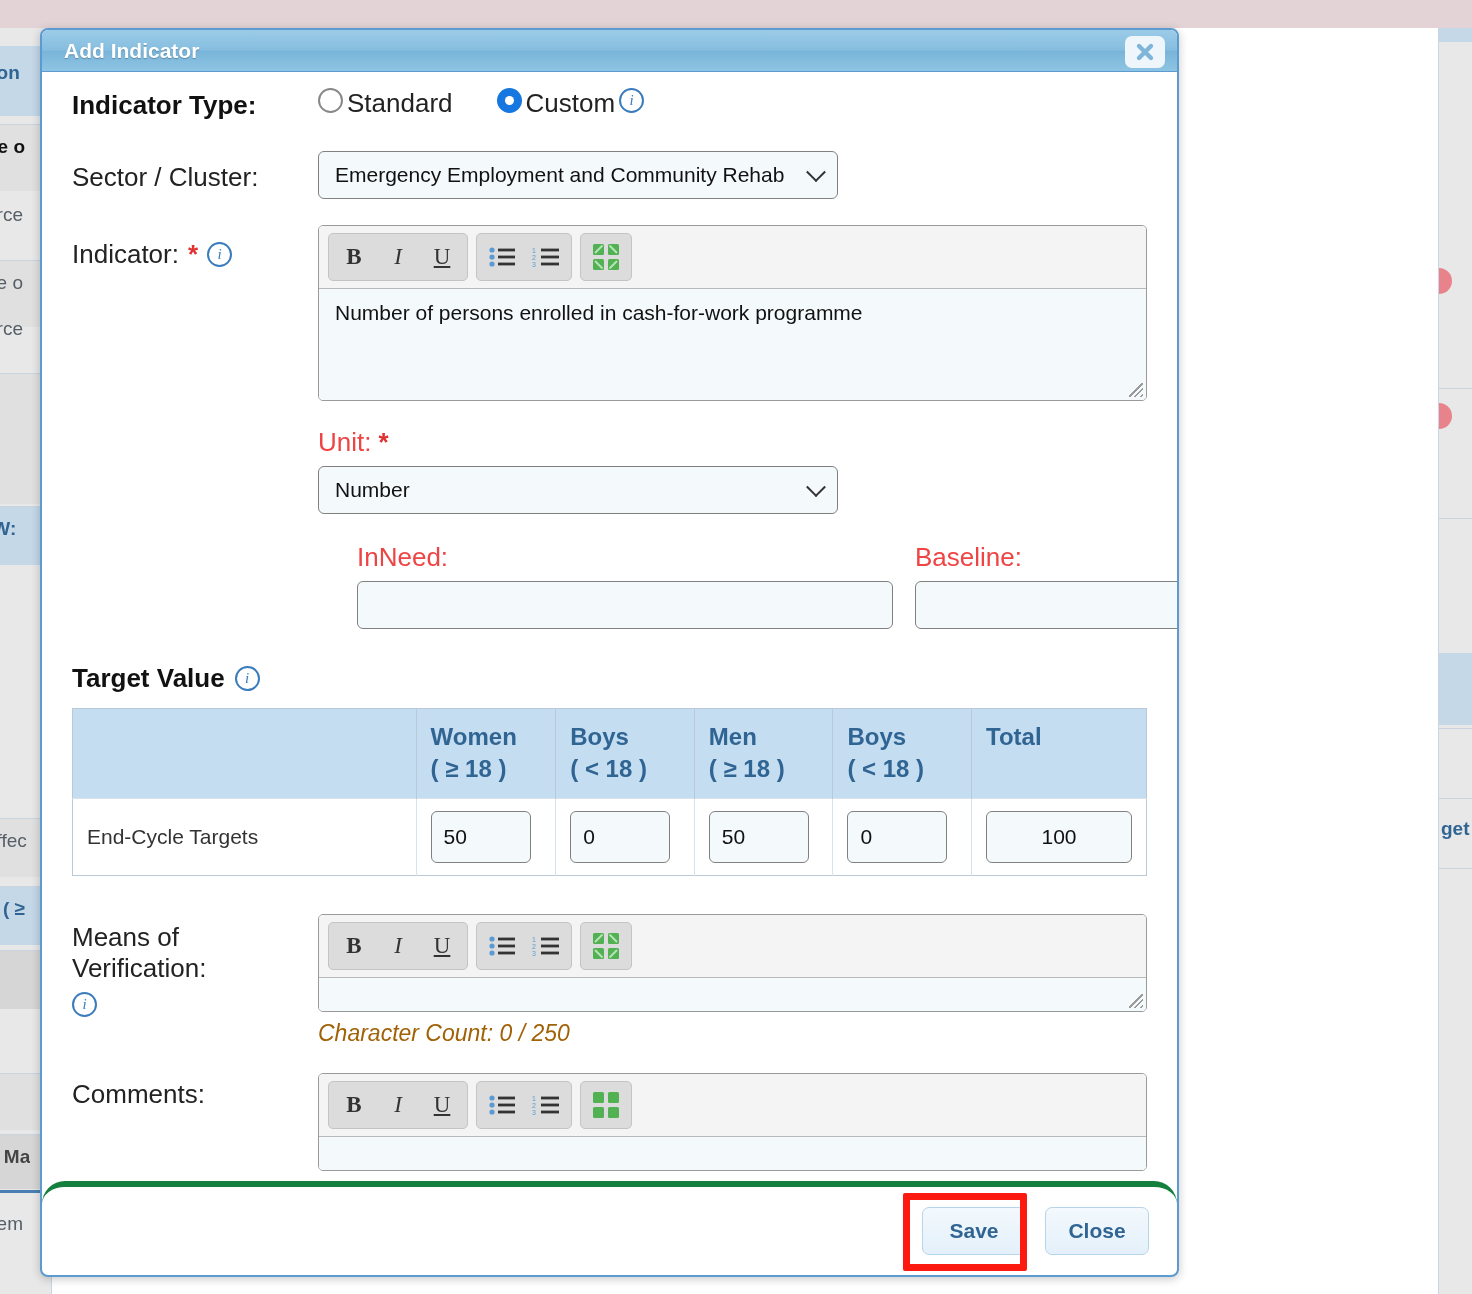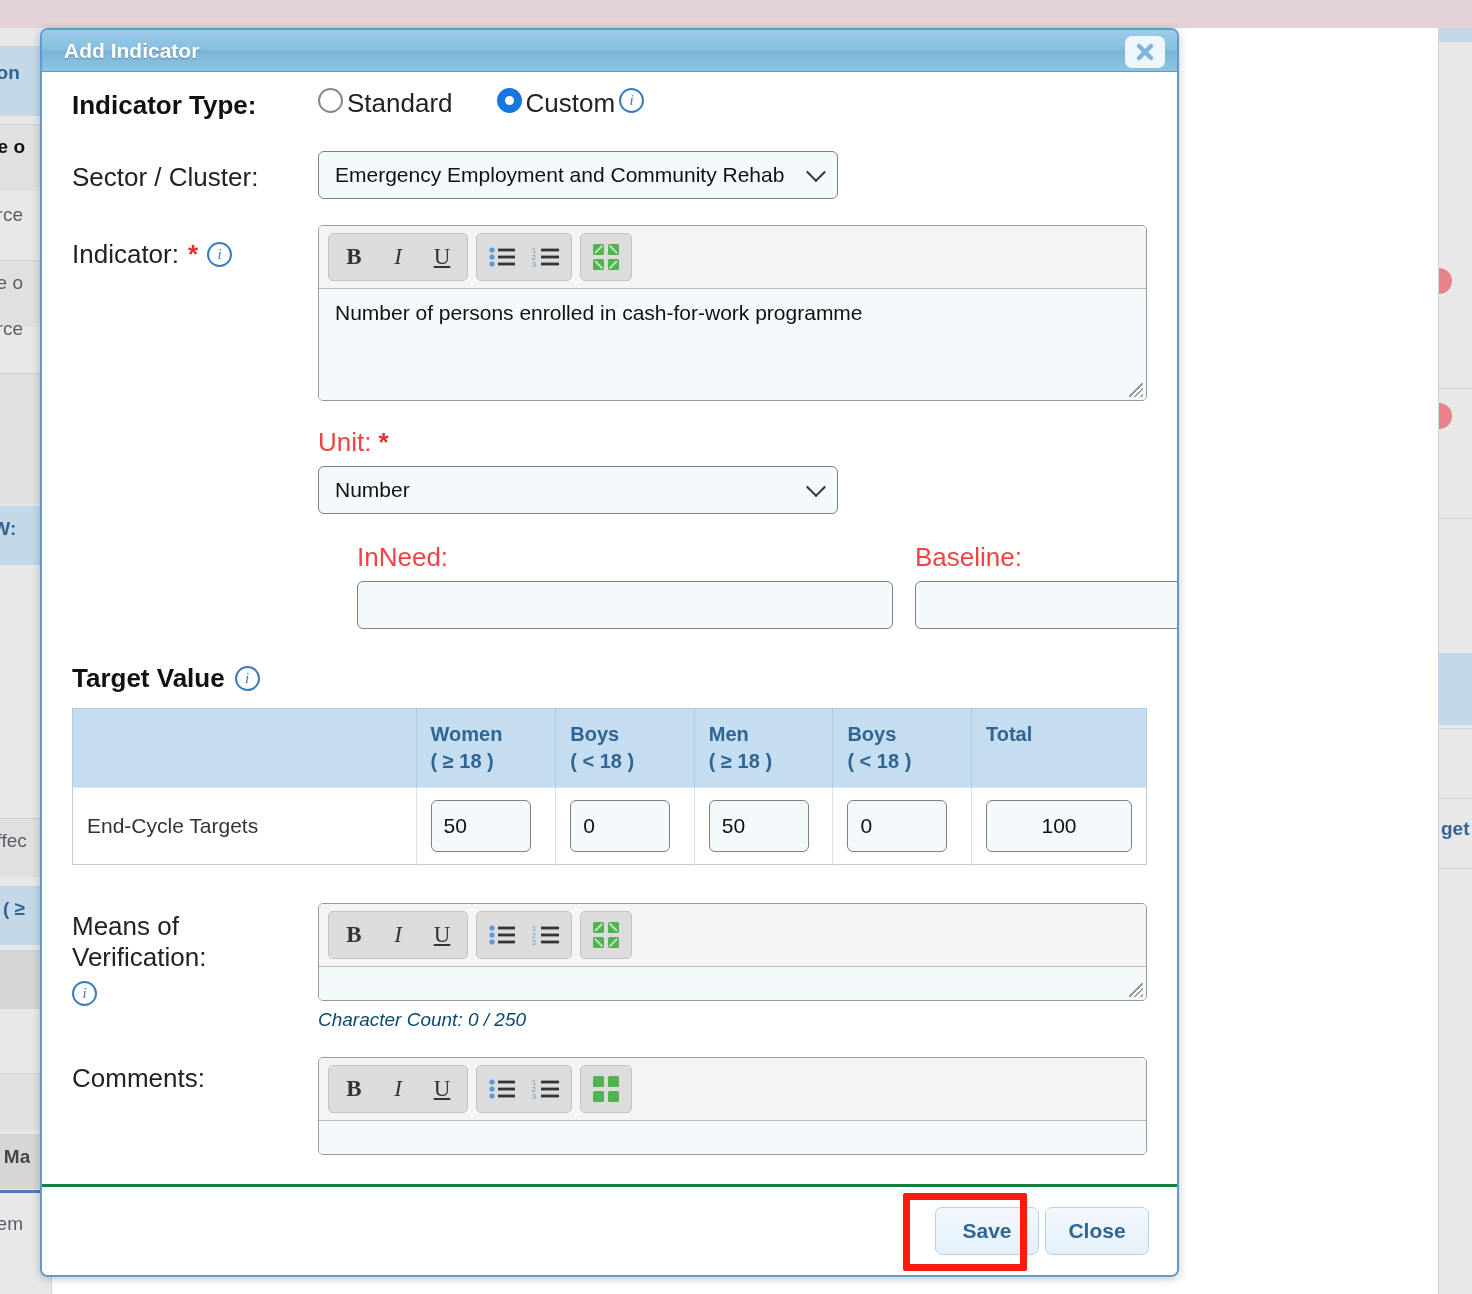--- a/index.html
+++ b/index.html
@@ -237,21 +237,21 @@
 
   
   table.tv {
     width: 100%;
     border-collapse: collapse;
     border: 1px solid #b9c9d8;
   }
   table.tv th {
     background: #c5ddf0;
     color: #2f6493;
-    font-size: 20px;
+    font-size: 24px;
     font-weight: bold;
     text-align: left;
     padding: 12px 14px;
     border-right: 1px solid #b9c9d8;
     vertical-align: top;
     line-height: 1.35;
   }
   table.tv th:last-child { border-right: none; }
   table.tv td {
     border-right: 1px solid #d8e2ea;
@@ -267,33 +267,34 @@
     background: #f4fafb;
     border: 1px solid #808080;
     border-radius: 6px;
     font-size: 21px; color: #111;
     padding: 0 12px;
     font-family: "Liberation Sans", sans-serif;
   }
   .cellnum.total { width: 146px; text-align: center; }
 
   .charcount {
-    font-size: 19px; font-style: italic; color: #0c4a6e;
+    font-size: 23px; font-style: italic; color: #a16207;
     margin-top: 8px;
   }
 
   
   .modal-footer {
     flex: 0 0 auto;
-    border-top: 3px solid #15803d;
+    border-top: 6px solid #15803d;
     background: #fff;
     padding: 20px 28px;
     display: flex; justify-content: flex-end; align-items: center;
-    gap: 6px;
+    gap: 19px;
     position: relative;
+    border-radius: 23px;
   }
   .btn {
     min-width: 104px;
     height: 48px;
     border: 1px solid #b6d4ea;
     border-radius: 7px;
     background: linear-gradient(to bottom, #f3f9fd 0%, #e4f0fa 100%);
     color: #2f6493;
     font-size: 21px;
     font-weight: bold;

